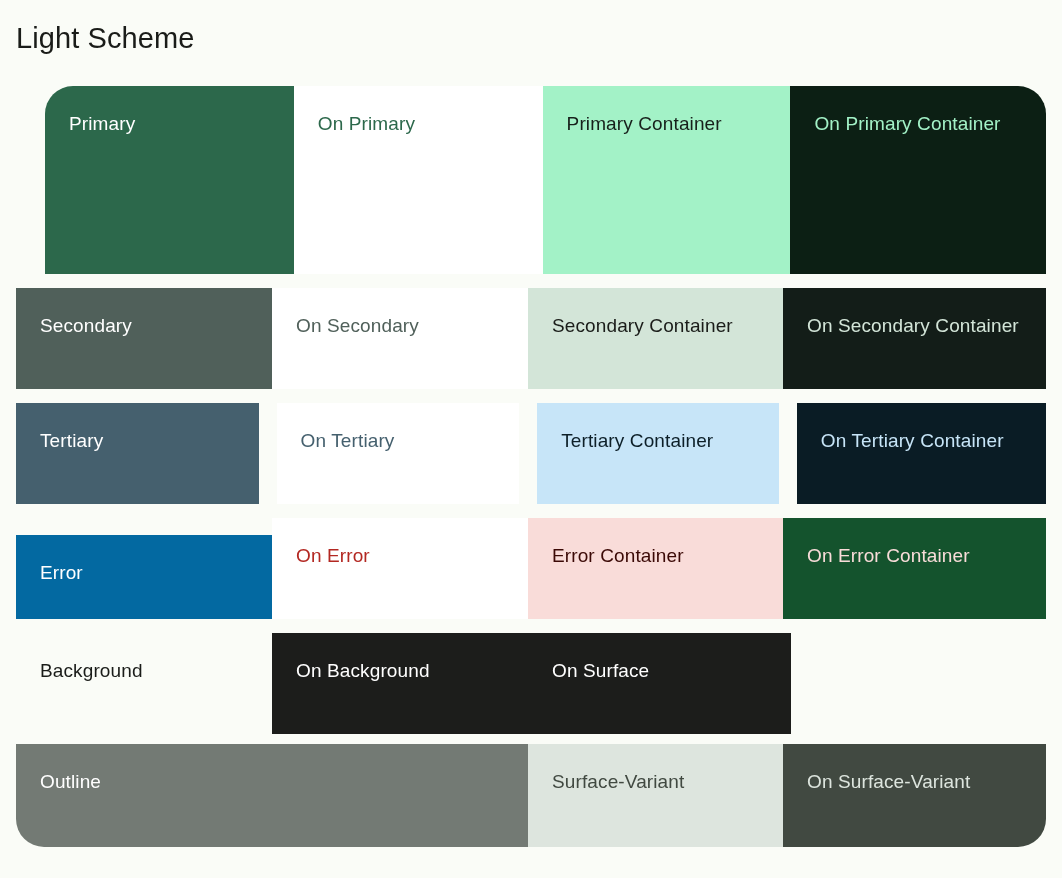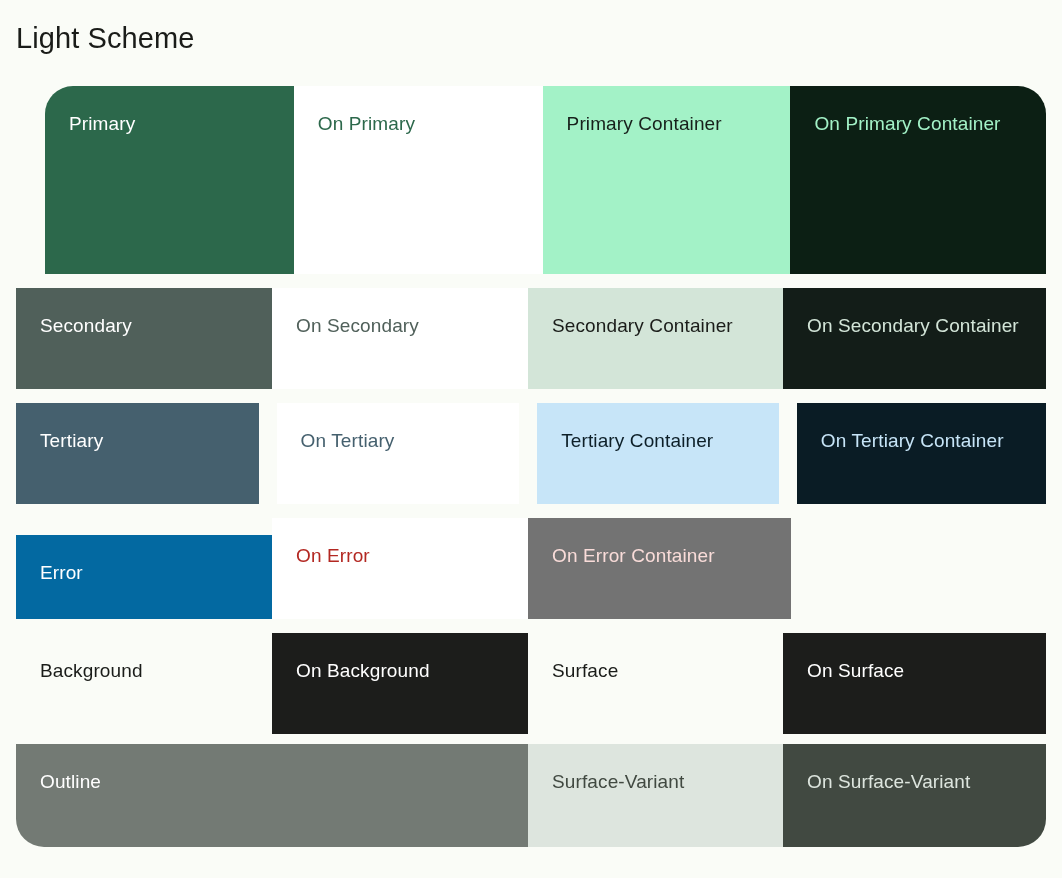--- a/index.html
+++ b/index.html
@@ -134,34 +134,34 @@
       </div>
     </div>
 
     <div class="row row-error">
       <div class="cell c1" style="background-color: #0369a1; color: rgb(255, 255, 255); margin-top: 17px;">
         <span class="label">Error</span>
       </div>
       <div class="cell c2" style="background-color: rgb(255, 255, 255); color: rgb(179, 40, 34);">
         <span class="label">On Error</span>
       </div>
-      <div class="cell c4" style="background-color: #737373; color: rgb(249, 220, 217);">
+      <div class="cell c3" style="background-color: rgb(249, 220, 217); color: rgb(59, 9, 6);">
+        <span class="label">Error Container</span>
+      </div>
+      <div class="cell c4" style="background-color: #14532d; color: rgb(249, 220, 217);">
         <span class="label">On Error Container</span>
       </div>
     </div>
 
     <div class="row row-surface">
       <div class="cell c1" style="background-color: rgb(250, 252, 247); color: rgb(26, 28, 25);">
         <span class="label">Background</span>
       </div>
       <div class="cell c2" style="background-color: rgb(28, 29, 27); color: rgb(255, 255, 255);">
         <span class="label">On Background</span>
-      </div>
-      <div class="cell c3" style="background-color: rgb(250, 252, 247); color: rgb(26, 28, 25);">
-        <span class="label">Surface</span>
       </div>
       <div class="cell c4" style="background-color: rgb(28, 29, 27); color: rgb(255, 255, 255);">
         <span class="label">On Surface</span>
       </div>
     </div>
 
     <div class="row row-outline">
       <div class="cell c12" style="background-color: rgb(115, 122, 116); color: rgb(255, 255, 255);">
         <span class="label">Outline</span>
       </div>

